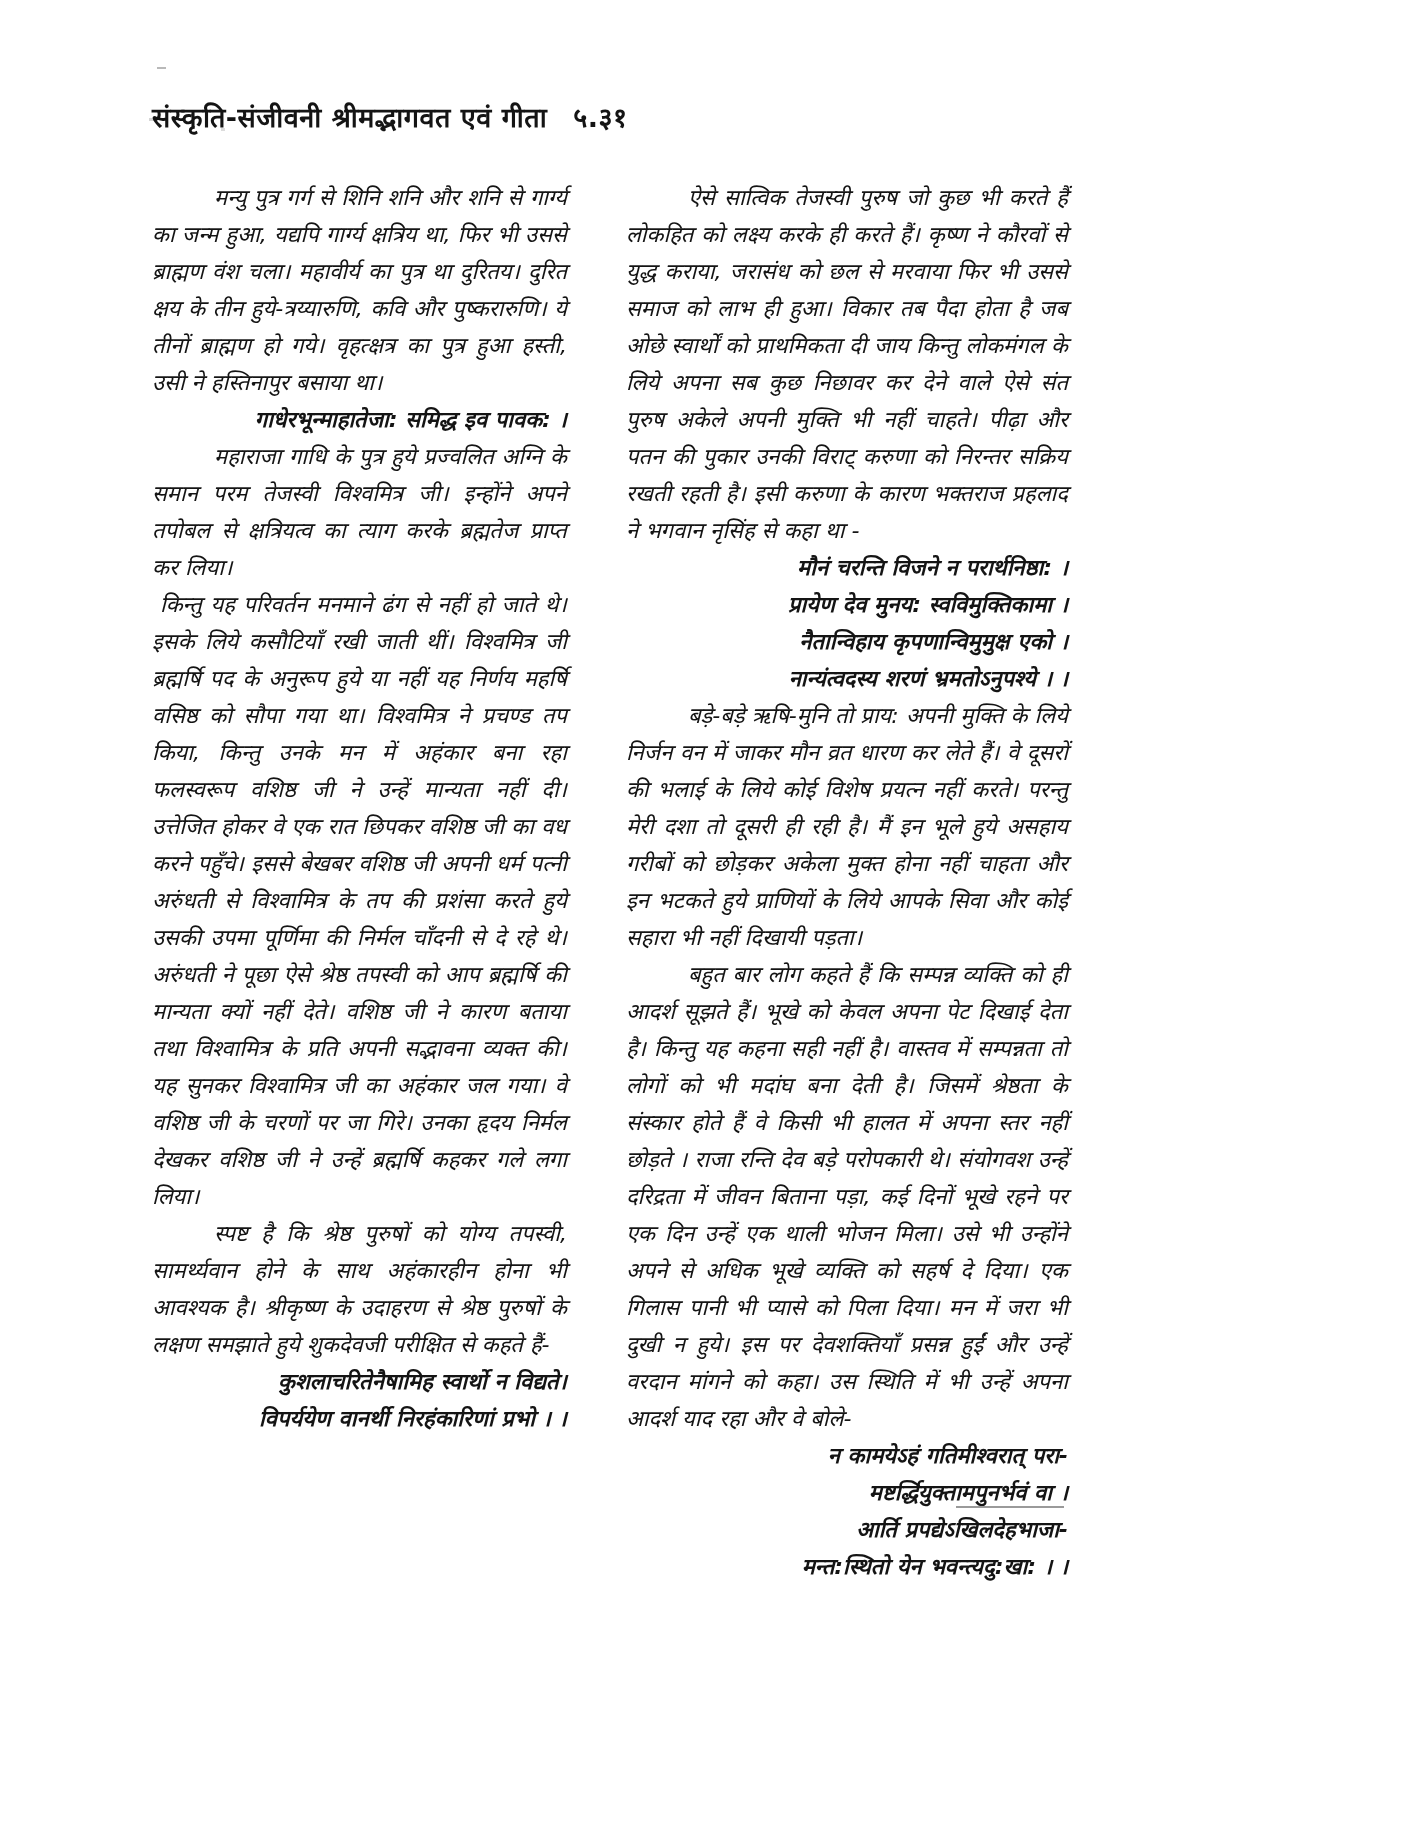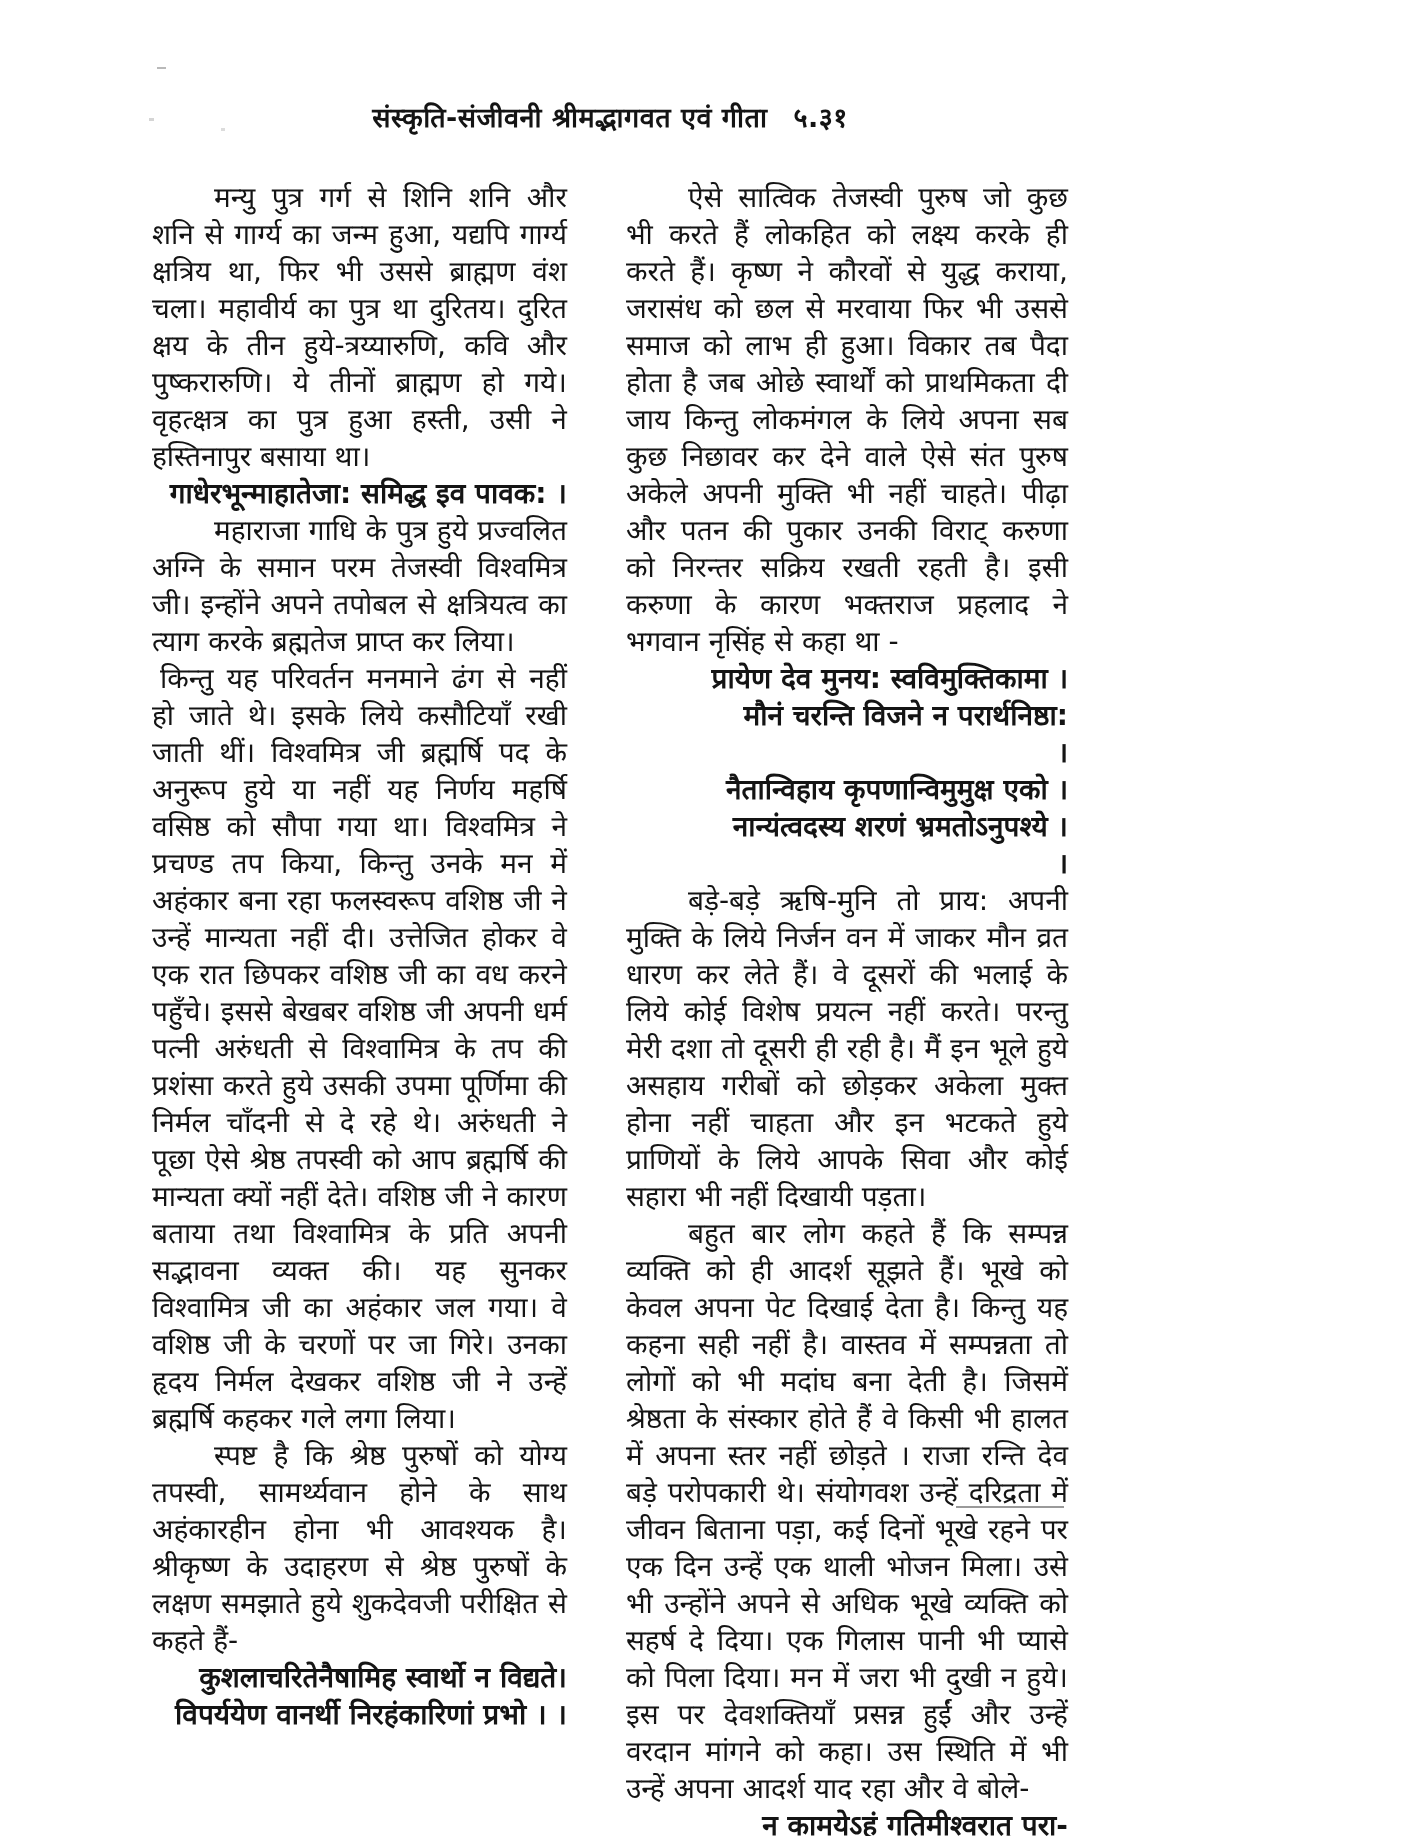--- a/index.html
+++ b/index.html
@@ -11,37 +11,38 @@
     font-family:"DejaVu Sans",sans-serif;
     color:#141414;
     overflow:hidden;
   }
   .content{
     position:absolute;
     left:152px;top:98px;
     width:916px;
   }
   .page-header{
-    text-align:center;
+    text-align:left;
     font-weight:bold;
     font-size:27px;
     letter-spacing:0.5px;
     white-space:nowrap;
     margin:0 0 44px 0;
   }
   .page-header .pageno{margin-left:26px;}
   .columns{
     display:flex;
     gap:32px;
     align-items:flex-start;
   }
   .col{
-    font-size:28px;
+    font-size:22px;
     line-height:37px;
     text-align:justify;
+    font-style:italic;
   }
   .col-left{width:428px;}
   .col-right{width:456px;margin-left:27px;}
   p.para{margin:0;}
   .indent{text-indent:62px;}
   .indent-sm{text-indent:8px;}
   .shloka{
     margin:0;
     font-weight:bold;
     text-align:right;
@@ -83,22 +84,22 @@
         <p class="shloka">गाधेरभून्माहातेजा: समिद्ध  इव पावक: ।</p>
         <p class="para indent">महाराजा गाधि के पुत्र हुये  प्रज्वलित अग्नि के समान परम तेजस्वी विश्वमित्र जी। इन्होंने अपने तपोबल से क्षत्रियत्व का त्याग करके ब्रह्मतेज प्राप्त कर लिया।</p>
         <p class="para indent-sm">किन्तु यह परिवर्तन मनमाने ढंग से नहीं हो जाते थे। इसके लिये कसौटियाँ रखी जाती थीं। विश्वमित्र जी ब्रह्मर्षि पद के अनुरूप हुये या नहीं यह निर्णय महर्षि वसिष्ठ को सौपा गया था। विश्वमित्र ने प्रचण्ड तप किया, किन्तु उनके मन में अहंकार बना रहा फलस्वरूप वशिष्ठ जी ने उन्हें मान्यता नहीं दी। उत्तेजित होकर वे एक रात छिपकर वशिष्ठ जी का वध करने पहुँचे। इससे बेखबर वशिष्ठ जी अपनी धर्म पत्नी अरुंधती से विश्वामित्र के तप की प्रशंसा करते हुये उसकी उपमा पूर्णिमा की निर्मल चाँदनी से दे रहे थे। अरुंधती ने पूछा ऐसे श्रेष्ठ तपस्वी को आप ब्रह्मर्षि की मान्यता क्यों नहीं देते। वशिष्ठ जी ने कारण बताया तथा विश्वामित्र के प्रति अपनी सद्भावना व्यक्त की। यह सुनकर विश्वामित्र जी का अहंकार जल गया। वे वशिष्ठ जी के चरणों  पर जा गिरे। उनका हृदय निर्मल देखकर वशिष्ठ जी ने उन्हें ब्रह्मर्षि कहकर गले लगा लिया।</p>
         <p class="para indent">स्पष्ट है कि श्रेष्ठ पुरुषों को योग्य तपस्वी, सामर्थ्यवान होने के साथ अहंकारहीन होना  भी आवश्यक है। श्रीकृष्ण के उदाहरण से श्रेष्ठ पुरुषों के लक्षण समझाते हुये शुकदेवजी परीक्षित से कहते हैं-</p>
         <p class="shloka">कुशलाचरितेनैषामिह स्वार्थो  न विद्यते।</p>
         <p class="shloka">विपर्ययेण  वानर्थी निरहंकारिणां प्रभो । ।</p>
       </div>
 
       <div class="col col-right">
         <p class="para indent">ऐसे सात्विक तेजस्वी पुरुष जो कुछ भी करते हैं लोकहित को लक्ष्य करके ही करते हैं। कृष्ण ने कौरवों से युद्ध कराया, जरासंध को छल से मरवाया फिर भी उससे समाज को लाभ ही हुआ। विकार तब पैदा होता है जब ओछे स्वार्थों को प्राथमिकता दी जाय किन्तु लोकमंगल के लिये अपना सब कुछ निछावर कर देने वाले ऐसे संत पुरुष अकेले अपनी मुक्ति भी नहीं चाहते। पीढ़ा और पतन की पुकार उनकी विराट् करुणा को निरन्तर सक्रिय रखती रहती है। इसी करुणा के कारण भक्तराज प्रहलाद ने भगवान नृसिंह से कहा था -</p>
+        <p class="shloka shloka-indent">मौनं चरन्ति विजने न परार्थनिष्ठा: ।</p>
         <p class="shloka">प्रायेण देव मुनय: स्वविमुक्तिकामा ।</p>
-        <p class="shloka shloka-indent">मौनं चरन्ति विजने न परार्थनिष्ठा: ।</p>
         <p class="shloka">नैतान्विहाय कृपणान्विमुमुक्ष एको ।</p>
         <p class="shloka shloka-indent">नान्यंत्वदस्य शरणं भ्रमतोऽनुपश्ये । ।</p>
         <p class="para indent">बड़े-बड़े ऋषि-मुनि तो प्राय: अपनी मुक्ति के लिये निर्जन वन में जाकर मौन व्रत धारण कर लेते हैं। वे दूसरों की भलाई के लिये कोई विशेष प्रयत्न नहीं करते। परन्तु मेरी दशा तो दूसरी ही रही है। मैं इन भूले हुये असहाय गरीबों को छोड़कर अकेला मुक्त होना नहीं चाहता और इन भटकते हुये प्राणियों के लिये आपके सिवा और कोई सहारा भी नहीं दिखायी पड़ता।</p>
         <p class="para indent">बहुत बार  लोग  कहते हैं कि सम्पन्न व्यक्ति को ही आदर्श सूझते हैं। भूखे को केवल अपना पेट  दिखाई देता है। किन्तु  यह कहना सही नहीं है। वास्तव में सम्पन्नता तो लोगों को भी मदांघ बना देती है। जिसमें श्रेष्ठता के संस्कार होते हैं वे किसी  भी हालत में अपना स्तर नहीं छोड़ते । राजा रन्ति देव बड़े परोपकारी थे। संयोगवश उन्हें दरिद्रता में जीवन बिताना पड़ा, कई दिनों भूखे रहने पर एक दिन उन्हें एक थाली भोजन मिला। उसे भी उन्होंने अपने से अधिक भूखे व्यक्ति को सहर्ष दे दिया। एक गिलास पानी भी  प्यासे को पिला दिया। मन में जरा भी दुखी न हुये। इस पर देवशक्तियाँ प्रसन्न हुईं और उन्हें वरदान  मांगने को कहा। उस स्थिति में  भी उन्हें अपना आदर्श याद रहा और वे बोले-</p>
         <p class="shloka">न कामयेऽहं गतिमीश्वरात् परा-</p>
         <p class="shloka shloka-indent">मष्टर्द्धियुक्तामपुनर्भवं वा ।</p>
         <p class="shloka">आर्ति प्रपद्येऽखिलदेहभाजा-</p>
         <p class="shloka shloka-indent">मन्त:स्थितो येन भवन्त्यदु:खा: । ।</p>
       </div>
 

